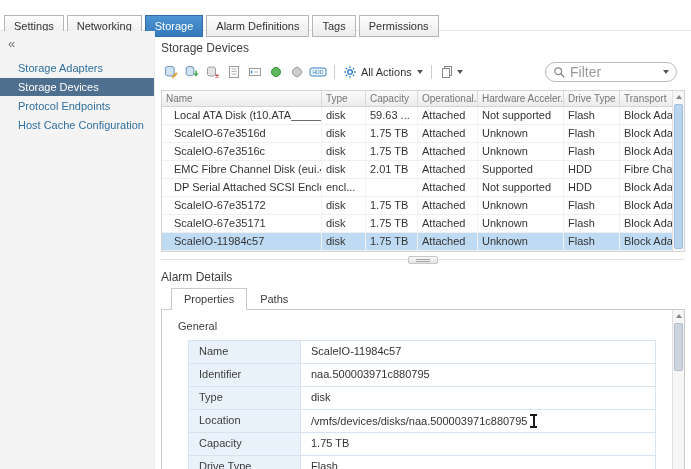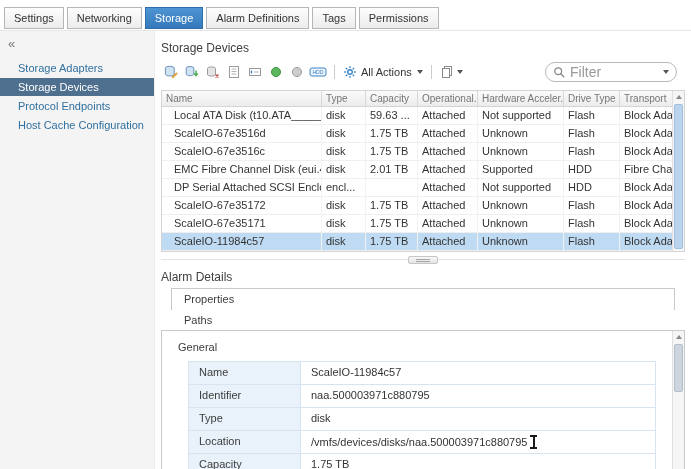--- a/index.html
+++ b/index.html
@@ -1,21 +1,21 @@
 <!DOCTYPE html>
 <html><head>
 <meta charset="utf-8">
 <style>
   * { margin:0; padding:0; box-sizing:border-box; }
   body { background:#fff; }
   .screen{width:691px;height:469px;position:relative;overflow:hidden;background:#fff;
           font-family:"Liberation Sans",sans-serif;font-size:11px;color:#333;}
 
   
-  .tabbar{height:31px;padding:7px 0 0 4px;display:flex;align-items:flex-start;border-bottom:1px solid #e6e6e6;}
+  .tabbar{height:31px;padding:21px 0 0 4px;display:flex;align-items:center;border-bottom:1px solid #e6e6e6;}
   .tab{padding:4px 9px 4px 9px;border:1px solid #b6b6b6;background:linear-gradient(#fdfdfd,#ececec);
        margin-right:3px;color:#333;white-space:nowrap;cursor:pointer;}
   .tab.active{background:linear-gradient(#4e95d4,#3579ba);border-color:#2f6da8;color:#fff;}
 
   .content{display:flex;height:438px;}
 
   
   .sidebar{width:155px;flex:none;background:#f4f4f4;border-right:1px solid #ededed;}
   .collapse{color:#777;font-size:13px;padding:5px 0 7px 8px;cursor:pointer;}
   .side-item{padding:3px 4px 3px 18px;color:#31709f;margin:1px 0;cursor:pointer;white-space:nowrap;}
@@ -59,21 +59,21 @@
   .details-panel .sb-thumb{top:13px;height:48px;background:#ccd5dd;border:1px solid #b2bec9;}
 
   
   .splitter{position:relative;height:12px;margin:2px 6px 0 2px;cursor:row-resize;}
   .splitter::before{content:"";position:absolute;left:0;right:0;top:5px;border-top:1px solid #e2e2e2;}
   .grip{position:absolute;left:50%;top:2px;transform:translateX(-50%);width:30px;height:8px;
         background:linear-gradient(#f8f8f8,#e4e4e4);border:1px solid #c6c6c6;border-radius:2px;}
   .grip::before{content:"";position:absolute;left:7px;right:7px;top:1.5px;border-top:1px solid #a5a5a5;box-shadow:0 2px 0 #a5a5a5;}
 
   
-  .dtabs{display:flex;margin:4px 16px 0 12px;position:relative;z-index:2;flex-direction:column;}
+  .dtabs{display:flex;margin:4px 16px 0 12px;position:relative;z-index:2;}
   .dtab{padding:4px 12px 4px 12px;color:#3c3c3c;cursor:pointer;border:1px solid transparent;border-bottom:none;}
   .dtab.active{background:#fff;border-color:#c9c9c9;margin-bottom:-1px;padding-bottom:5px;}
   .details-panel{position:relative;z-index:1;border:1px solid #c9c9c9;margin:0 6px 0 2px;height:210px;
                  background:#fff;padding:8px 16px 0 16px;}
   .general-title{color:#3c3c3c;margin:2px 0 8px 0;}
   .props{margin-left:10px;width:468px;border:1px solid #d7e3ee;border-bottom:none;}
   .prow{display:flex;height:23px;border-bottom:1px solid #d7e3ee;}
   .plabel{width:112px;flex:none;background:#e9f2fa;border-right:1px solid #d7e3ee;padding:4px 0 0 10px;color:#3c3c3c;}
   .pvalue{flex:1;min-width:0;padding:4px 0 0 10px;color:#333;white-space:nowrap;overflow:hidden;}
 

